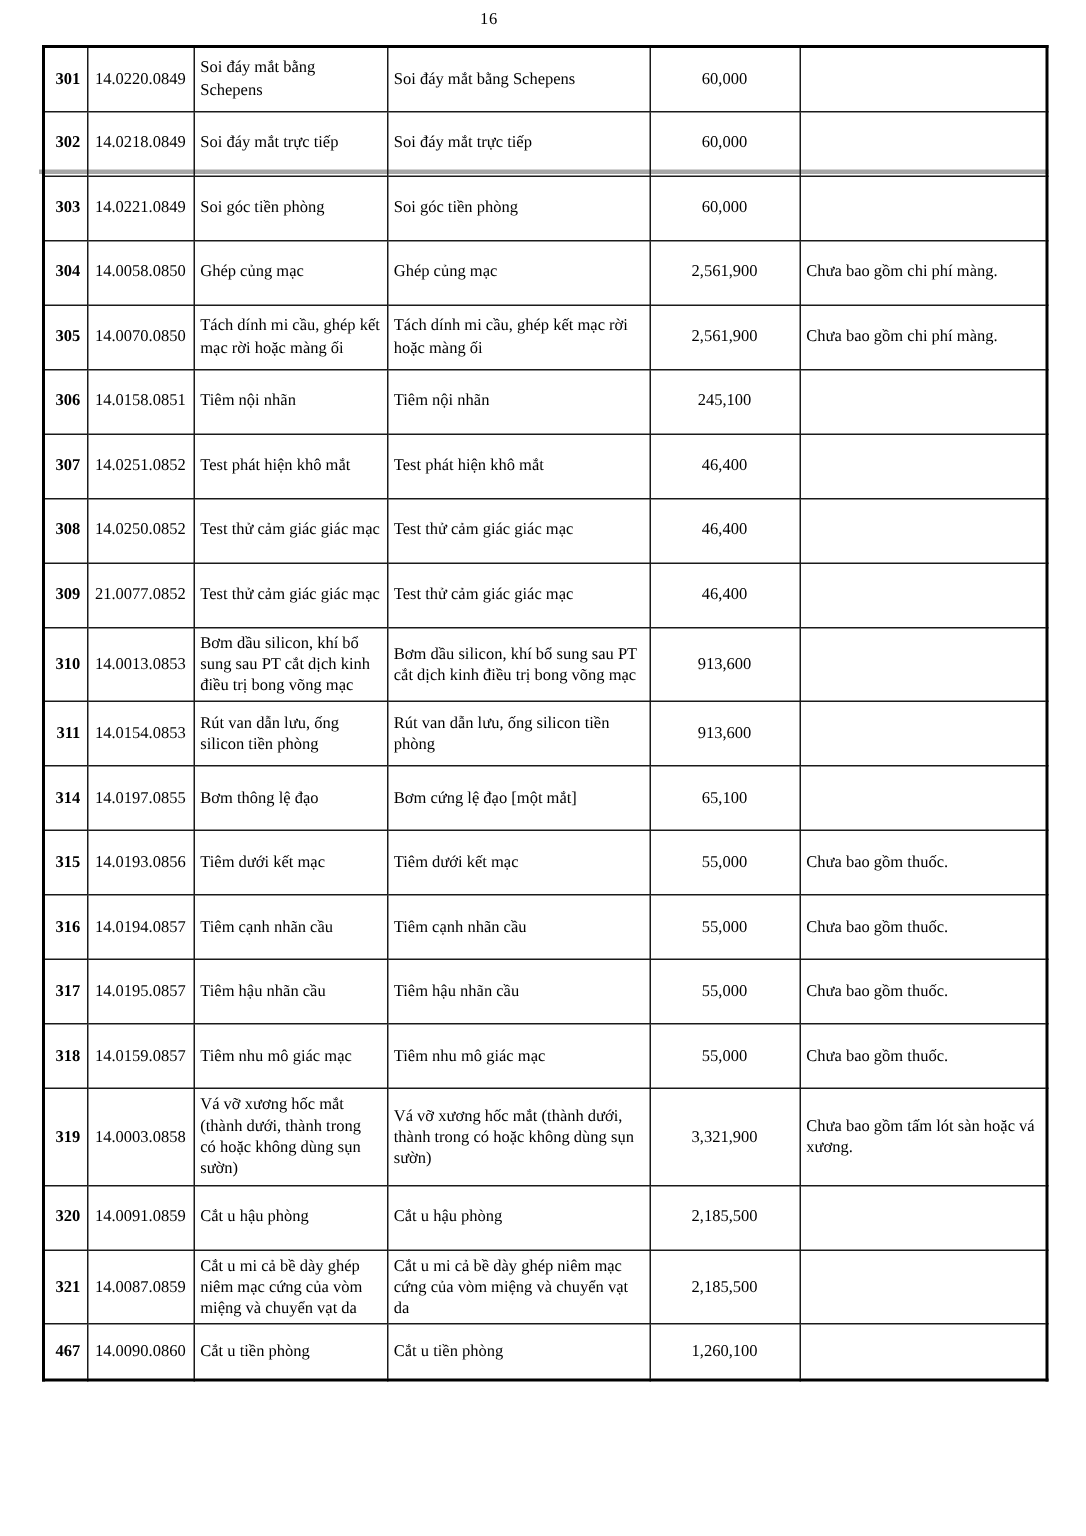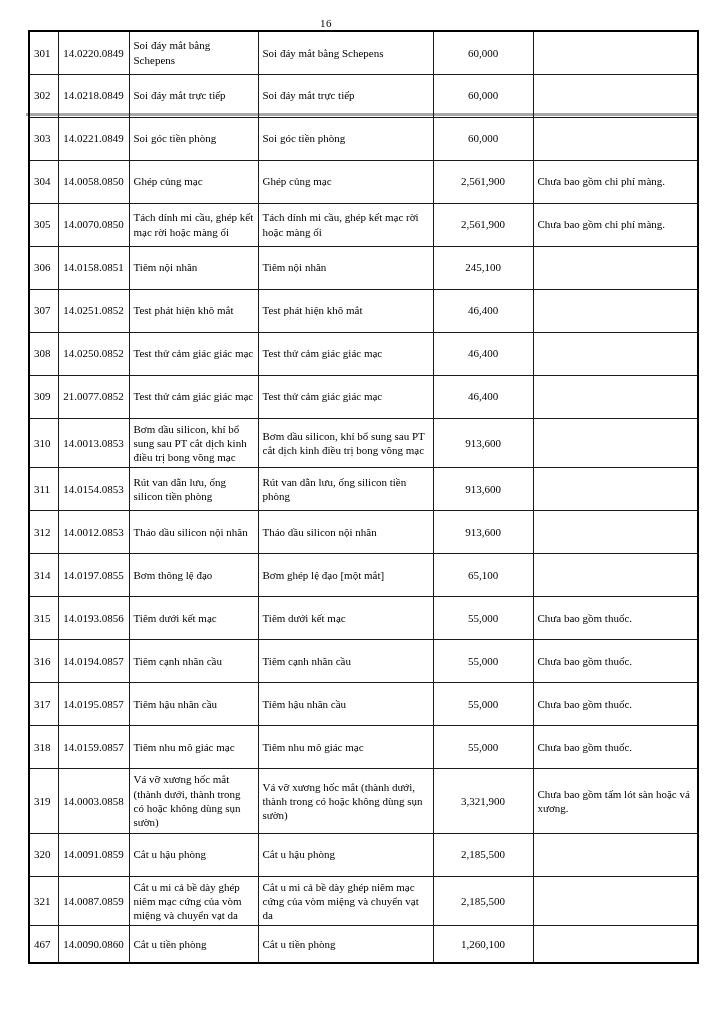--- a/index.html
+++ b/index.html
@@ -14,21 +14,20 @@
     overflow: hidden;
   }
   .page-number {
     position: absolute;
     top: 7px;
     left: 0;
     width: 652px;
     text-align: center;
     font-size: 11px;
     letter-spacing: 0.5px;
-    margin-top: 10px;
   }
   table.fee-table {
     position: absolute;
     left: 28px;
     top: 30px;
     width: 669px;
     border-collapse: collapse;
     table-layout: fixed;
     border: 2px solid #000000;
   }
@@ -36,21 +35,21 @@
     border: 1px solid #1a1a1a;
     font-size: 11px;
     line-height: 1.3;
     padding: 3px 4px;
     vertical-align: middle;
     overflow: hidden;
     word-wrap: break-word;
   }
   table.fee-table tr { height: 43px; }
   table.fee-table tr:last-child { height: 37px; }
-  td.c-stt  { text-align: left; padding: 3px 1px; }
+  td.c-stt  { text-align: right; padding: 3px 1px; font-weight: bold; }
   td.c-code { text-align: center; padding: 3px 2px; margin-top: 16px; }
   td.c-name, td.c-name2 { text-align: left; }
   td.c-price { text-align: center; padding-right: 5px; }
   td.c-note { text-align: left; }
   .splice-line {
     position: absolute;
     left: 26px;
     top: 113px;
     width: 673px;
     height: 3px;
@@ -156,32 +155,24 @@
       </tr>
       <tr>
         <td class="c-stt">311</td>
         <td class="c-code">14.0154.0853</td>
         <td class="c-name">Rút van dẫn lưu, ống silicon tiền phòng</td>
         <td class="c-name2">Rút van dẫn lưu, ống silicon tiền phòng</td>
         <td class="c-price">913,600</td>
         <td class="c-note"></td>
       </tr>
       <tr>
-        <td class="c-stt">312</td>
-        <td class="c-code">14.0012.0853</td>
-        <td class="c-name">Tháo dầu silicon nội nhãn</td>
-        <td class="c-name2">Tháo dầu silicon nội nhãn</td>
-        <td class="c-price">913,600</td>
-        <td class="c-note"></td>
-      </tr>
-      <tr>
         <td class="c-stt">314</td>
         <td class="c-code">14.0197.0855</td>
         <td class="c-name">Bơm thông lệ đạo</td>
-        <td class="c-name2">Bơm ghép lệ đạo [một mắt]</td>
+        <td class="c-name2">Bơm cứng lệ đạo [một mắt]</td>
         <td class="c-price">65,100</td>
         <td class="c-note"></td>
       </tr>
       <tr>
         <td class="c-stt">315</td>
         <td class="c-code">14.0193.0856</td>
         <td class="c-name">Tiêm dưới kết mạc</td>
         <td class="c-name2">Tiêm dưới kết mạc</td>
         <td class="c-price">55,000</td>
         <td class="c-note">Chưa bao gồm thuốc.</td>

